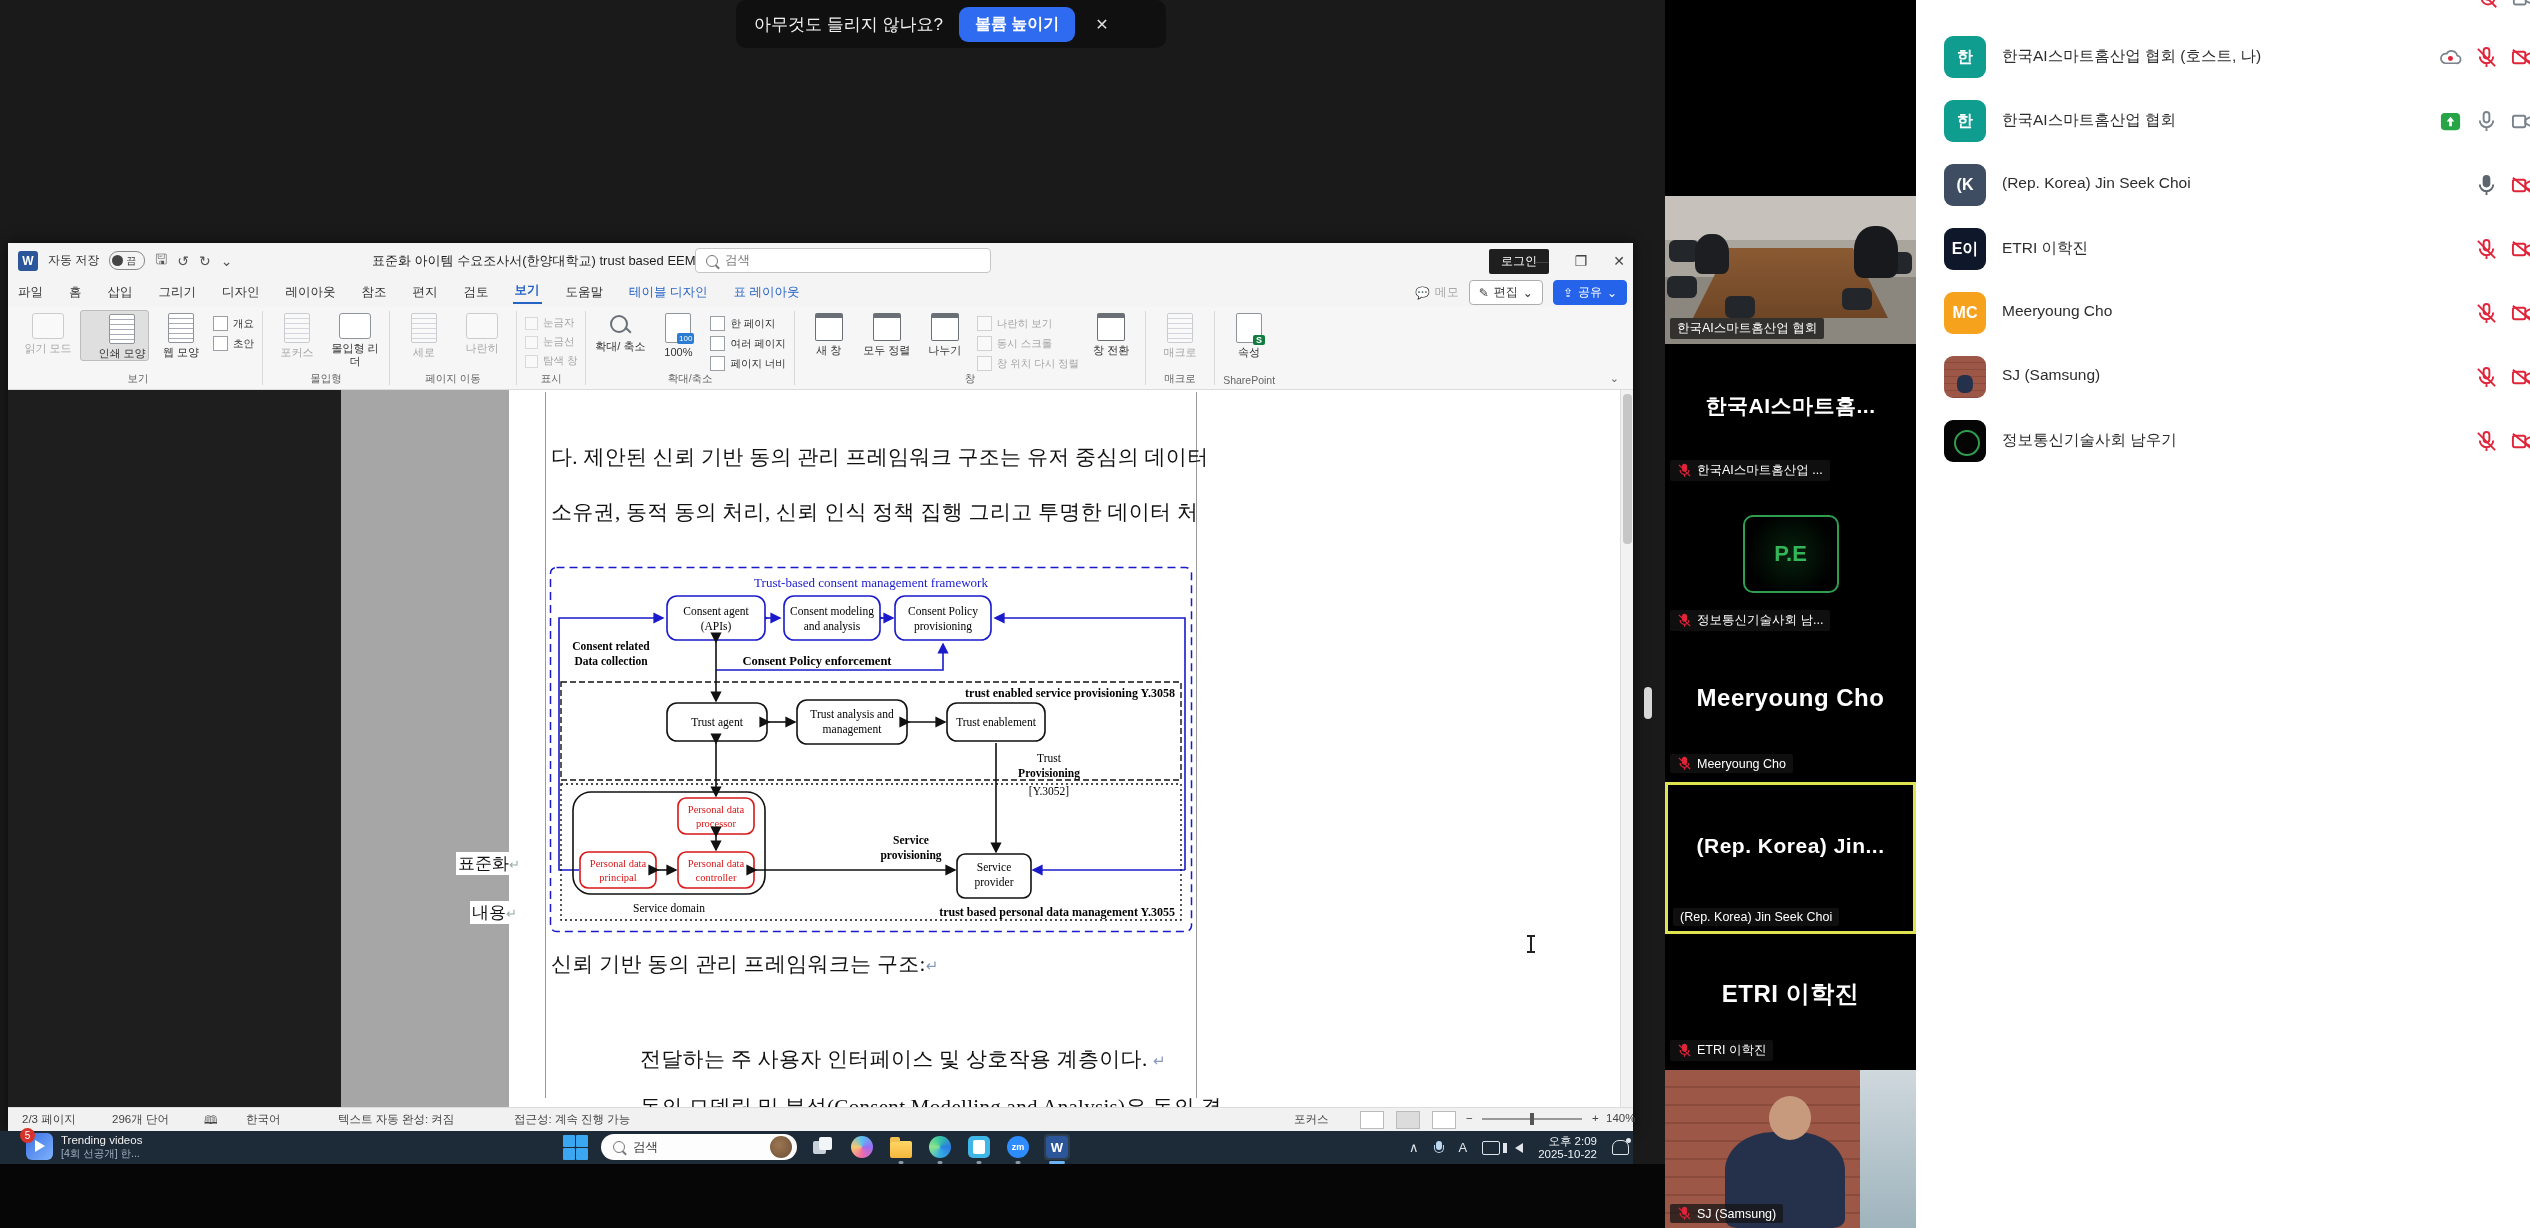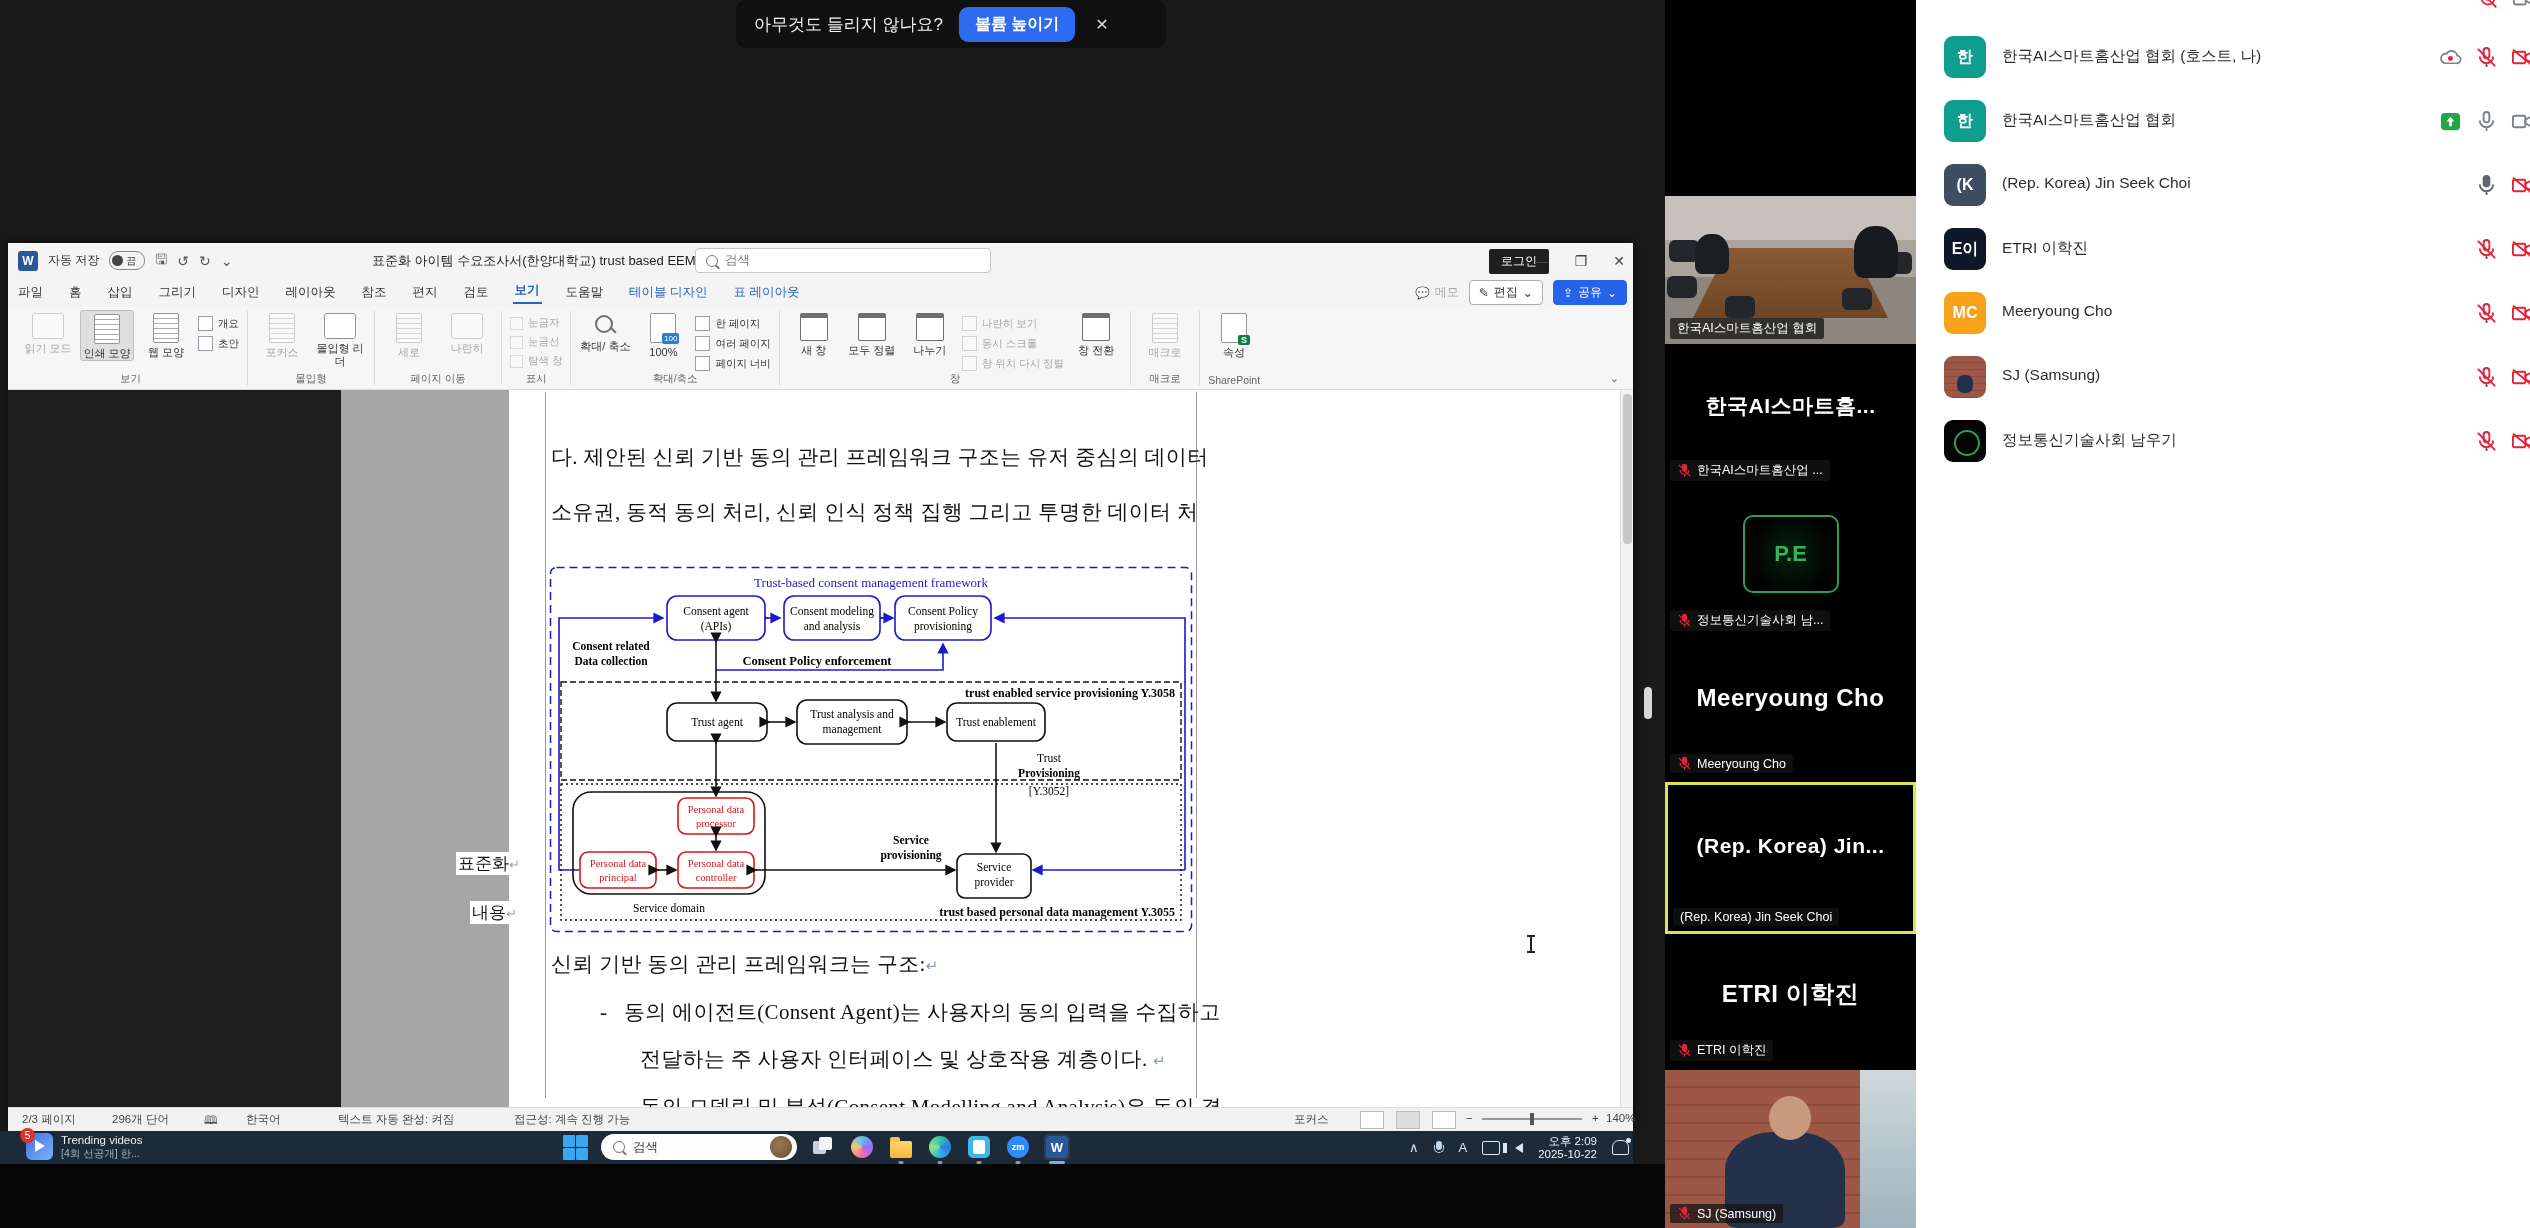--- a/index.html
+++ b/index.html
@@ -52,21 +52,21 @@
   .chip.blue{background:#2563eb;border-color:#2563eb;color:#fff;}
 
   .wribbon{position:absolute;left:0;top:64px;width:100%;height:83px;background:#f6f6f6;border-bottom:1px solid #dcdcdc;
            display:flex;align-items:stretch;padding-left:6px;box-sizing:border-box;}
   .rgroup{display:flex;flex-direction:column;align-items:center;padding:3px 8px 0 8px;position:relative;}
   .rgroup .btns{display:flex;align-items:flex-start;gap:6px;flex:1;}
   .rgroup .glabel{font-size:10.5px;color:#666;padding:1px 0 3px;}
   .rdiv{width:1px;background:#dadada;margin:4px 0;}
   .bigbtn{display:flex;flex-direction:column;align-items:center;width:52px;gap:3px;padding-top:3px;}
   .bigbtn .lbl{font-size:11px;color:#333;text-align:center;line-height:1.15;}
-  .bigbtn.sel{background:#dfdfdf;border:1px solid #bdbdbd;border-radius:3px;}
+  .bigbtn.sel{background:#dfdfdf;border:1px solid #bdbdbd;border-radius:3px;padding-left:15px;}
   .dis{opacity:.42;}
   .smallcol{display:flex;flex-direction:column;gap:5px;padding-top:6px;}
   .smallbtn{display:flex;align-items:center;gap:5px;font-size:10.5px;color:#333;white-space:nowrap;}
   .sq{width:13px;height:13px;border:1px solid #9aa0a6;background:#fff;flex:0 0 auto;}
   .cb{width:11px;height:11px;border:1px solid #b2b2b2;background:#fff;flex:0 0 auto;}
   .ic-doc{width:24px;height:28px;border:1px solid #8f959b;background:
           repeating-linear-gradient(#fff 0 4px,#aab 4px 5px);border-radius:2px;}
   .ic-book{width:30px;height:24px;border:1px solid #8f959b;background:linear-gradient(90deg,#fff 49%,#8f959b 49% 51%,#fff 51%);border-radius:3px;}
   .ic-mag{width:24px;height:24px;position:relative;}
   .ic-mag::before{content:"";position:absolute;left:2px;top:2px;width:14px;height:14px;border:2px solid #6a7076;border-radius:50%;}
@@ -522,23 +522,20 @@
         <text x="362" y="293" text-anchor="middle" font-weight="bold">provisioning</text>
         <rect x="408" y="288" width="74" height="44" rx="8" fill="#fff" stroke="#111" stroke-width="1.6"></rect>
         <text x="445" y="305" text-anchor="middle">Service</text>
         <text x="445" y="320" text-anchor="middle">provider</text>
         <text x="626" y="350" text-anchor="end" font-weight="bold" font-size="12">trust based personal data management Y.3055</text>
       </svg>
 
       <div class="docline noj" style="top:560px;">
         <span>신뢰 기반 동의 관리 프레임워크는 구조:</span><span class="rm">↵</span>
       </div>
-      <div class="docline noj" style="top:608px;left:592px;width:596px;">
-        <span>-</span>&nbsp;&nbsp;&nbsp;<span>동의 에이전트(Consent Agent)는 사용자의 동의 입력을 수집하고</span>
-      </div>
       <div class="docline noj" style="top:655px;left:632px;width:556px;">
         <span>전달하는 주 사용자 인터페이스 및 상호작용 계층이다.</span> <span class="rm">↵</span>
       </div>
       <div class="docline noj" style="top:703px;left:632px;width:556px;">동의 모델링 및 분석(Consent Modelling and Analysis)은 동의 결</div>
 
       <div class="ibeam" style="left:1522px;top:545px;"></div>
       <div class="docscroll">
           <div class="thumb"></div>
         </div>
     </div>

